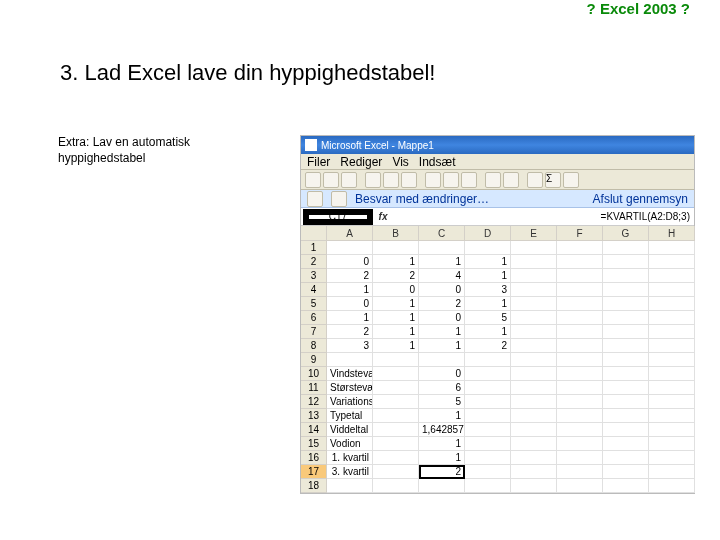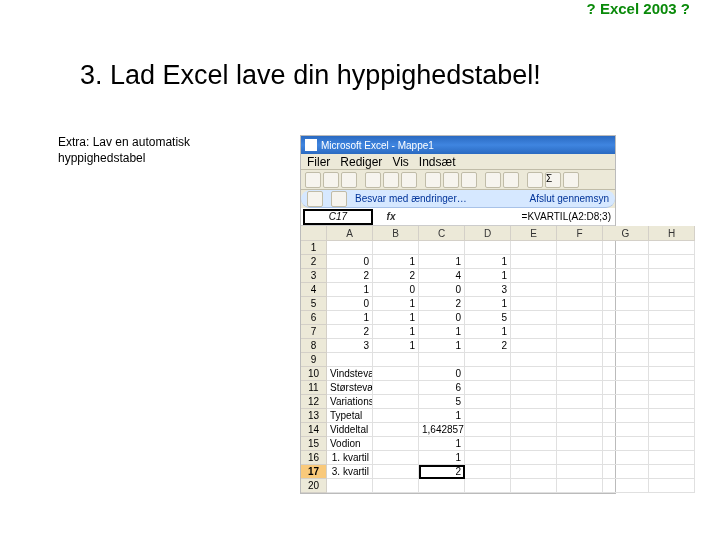--- a/index.html
+++ b/index.html
@@ -1,40 +1,40 @@
 <!DOCTYPE html>
 <html><head>
 <meta charset="utf-8">
 <style>
   * { margin: 0; padding: 0; box-sizing: border-box; }
   body { width: 720px; height: 540px; font-family: Verdana, Arial, sans-serif; background: #fff; position: relative; }
   .top-label { position: absolute; top: 0; right: 30px; color: #0a8a0a; font-weight: bold; font-size: 15px; }
-  .heading { position: absolute; top: 60px; left: 60px; font-size: 27px; font-weight: normal; font-family: Verdana, sans-serif; margin-left: 20px; }
+  .heading { position: absolute; top: 60px; left: 60px; font-size: 22px; font-weight: normal; font-family: Verdana, sans-serif; }
   .subtext { position: absolute; top: 135px; left: 58px; font-size: 12px; line-height: 1.3; max-width: 220px; }
-  .excel-shot { position: absolute; top: 135px; left: 300px; width: 316px; border: 1px solid #bbb; background: #ece9d8; font-family: Tahoma, sans-serif; font-size: 10px; }
+  .excel-shot { position: absolute; top: 135px; left: 300px; width: 395px; border: 1px solid #bbb; background: #ece9d8; font-family: Tahoma, sans-serif; font-size: 10px; }
   .titlebar { background: linear-gradient(#2a6ac1,#3f85e0,#2a6ac1); color: #fff; height: 18px; display: flex; align-items: center; padding: 0 4px; gap: 4px; }
   .titlebar .xlicon { width: 12px; height: 12px; background: #fff; display: inline-block; }
   .menubar { background: #ece9d8; height: 16px; display: flex; align-items: center; gap: 10px; padding: 0 6px; color: #000; font-size: 12px; border-bottom: 1px solid #c0bca8; }
   .toolbar { background: #ece9d8; height: 20px; display: flex; align-items: center; gap: 2px; padding: 0 4px; border-bottom: 1px solid #c0bca8; }
   .tbtn { width: 16px; height: 16px; background: #f6f4ee; border: 1px solid #c0bca8; border-radius: 2px; display: inline-block; }
   .tbsep { width: 4px; }
-  .review { background: #d6e8ff; height: 18px; display: flex; align-items: center; font-size: 10px; padding: 0 6px; gap: 8px; border-bottom: 1px solid #a8c2e8; color: #003399; border-radius: 9px; }
+  .review { background: #d6e8ff; height: 18px; display: flex; align-items: center; font-size: 12px; padding: 0 6px; gap: 8px; border-bottom: 1px solid #a8c2e8; color: #003399; }
   .review .rev-end { margin-left: auto; text-align: right; }
   .fxbar { background: #fff; height: 18px; display: flex; align-items: center; border-bottom: 1px solid #ccc; }
-  .namebox { width: 70px; height: 16px; border: 2px solid #000000; margin: 12px 2px; display: flex; align-items: center; justify-content: center; font-size: 10px; font-style: italic;}
-  .fxlabel { width: 16px; text-align: center; font-style: italic; font-weight: bold; color: #333; margin-left: 8px; }
+  .namebox { width: 70px; height: 16px; border: 6px solid #000000; margin: 12px 2px; display: flex; align-items: center; justify-content: center; font-size: 10px;}
+  .fxlabel { width: 16px; text-align: center; font-style: italic; font-weight: bold; color: #333; }
   .fxinput { flex: 1; padding: 0 4px; font-size: 10px; text-align: right;}
   .grid { background: #fff; }
   .ghead { display: grid; grid-template-columns: 26px repeat(8, 46px); }
   .ghead div { border: 1px solid #d4d0c8; border-top: none; border-left: none; background: #ece9d8; text-align: center; height: 15px; line-height: 15px; font-size: 10px; color: #333; }
   .grow { display: grid; grid-template-columns: 26px repeat(8, 46px); }
   .grow .rh { border: 1px solid #d4d0c8; border-top: none; border-left: none; background: #ece9d8; text-align: center; height: 14px; line-height: 14px; font-size: 10px; }
   .grow .cell { border: 1px solid #e0e0e0; border-top: none; border-left: none; height: 14px; line-height: 14px; font-size: 10px; padding: 0 3px; text-align: right; overflow: hidden; white-space: nowrap; }
   .grow .cell.l { text-align: left; }
-  .grow.active .rh { background: #f9c97a; font-weight: bold; }
+  .grow.active .rh { background: #f9c97a; }
   .sel { outline: 2px solid #000; outline-offset: -2px; }
 </style>
 </head>
 <body>
 
 <div class="top-label">? Excel 2003 ?</div>
 <div class="heading">3. Lad Excel lave din hyppighedstabel!</div>
 <div class="subtext">Extra: Lav en automatisk hyppighedstabel</div>
 
 <div class="excel-shot">
@@ -273,21 +273,21 @@
           <div class="cell">3. kvartil</div>
           <div class="cell"></div>
           <div class="cell sel">2</div>
           <div class="cell"></div>
           <div class="cell"></div>
           <div class="cell"></div>
           <div class="cell"></div>
           <div class="cell"></div>
         </div>
         <div class="grow">
-          <div class="rh">20</div>
+          <div class="rh">18</div>
           <div class="cell"></div>
           <div class="cell"></div>
           <div class="cell"></div>
           <div class="cell"></div>
           <div class="cell"></div>
           <div class="cell"></div>
           <div class="cell"></div>
           <div class="cell"></div>
         </div>
       </div>

